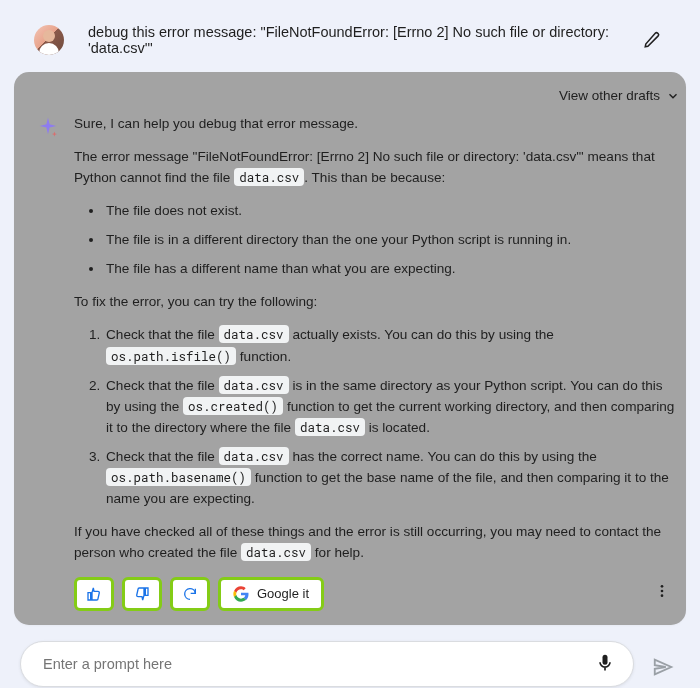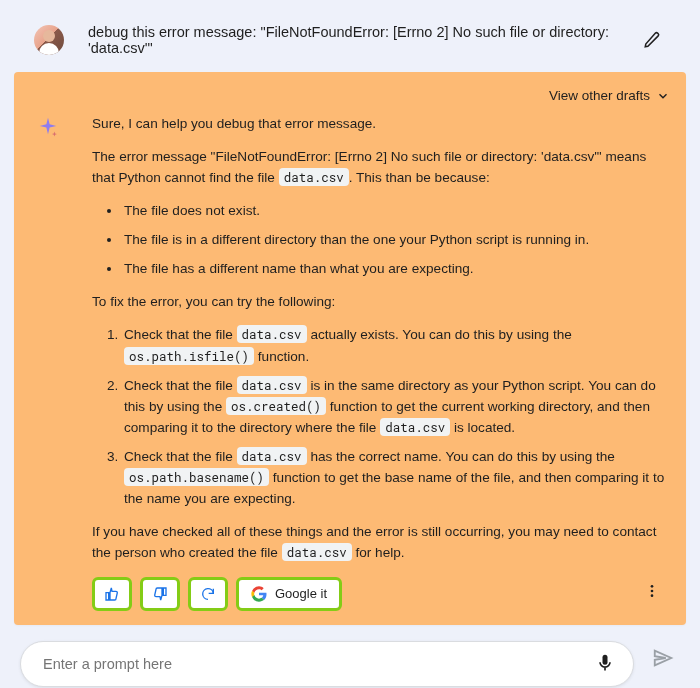--- a/index.html
+++ b/index.html
@@ -32,28 +32,28 @@
     background:#e6b89c; border-radius:50%;
   }
   .avatar::after {
     content:"";
     position:absolute; left:5px; bottom:-2px; width:20px; height:14px;
     background:#fff; border-radius:10px 10px 0 0;
   }
   .prompt-text { flex: 1; font-size: 14.5px; color:#1f1f1f; }
   .edit-btn { width:28px; height:28px; display:flex; align-items:center; justify-content:center; cursor:pointer; border-radius:50%; color:#1f1f1f; }
   .card {
-    background:#fdba74;
-    border-radius: 4px;
-    padding: 16px 16px 14px 22px;
+    background:#a3a3a3;
+    border-radius: 15px;
+    padding: 16px 6px 14px 22px;
     box-shadow: 0 1px 2px rgba(0,0,0,0.03);
   }
   .drafts-row { display:flex; justify-content:flex-end; margin-bottom: 10px; }
   .drafts-link { font-size: 13.5px; font-weight: 500; color:#1f1f1f; display:flex; align-items:center; gap:6px; cursor:pointer; }
-  .response-wrap { display:flex; gap:32px; align-items:flex-start; }
+  .response-wrap { display:flex; gap:14px; align-items:flex-start; }
   .spark {
     width: 24px; height:24px; flex-shrink:0; margin-top:2px;
     display:flex; align-items:center; justify-content:center;
   }
   .spark svg { width:22px; height:22px; }
   .response-body { flex:1; font-size: 13.6px; line-height: 1.55; color:#1f1f1f; padding-right:4px;}
   .response-body p { margin-bottom: 12px; }
   code.inline {
     font-family: 'Roboto Mono', Menlo, Consolas, monospace;
     background: #f1f3f4;
@@ -68,21 +68,21 @@
   .fbtn {
     border:3px solid #84cc16; background:#fff; border-radius:6px;
     height:34px; min-width:36px; padding:0 9px;
     display:flex; align-items:center; justify-content:center; cursor:pointer;
     color:#1f1f1f;
   }
   .googleit { font-size:13px; display:flex; align-items:center; gap:8px; padding:0 12px; }
   .g-logo { width:16px; height:16px; }
   .menu-dots { margin-left:auto; cursor:pointer; padding:6px; }
   .input-row {
-    display:flex; align-items:flex-start; gap:12px; margin-top:16px; padding:0 6px;
+    display:flex; align-items:flex-end; gap:12px; margin-top:16px; padding:0 6px;
   }
   .prompt-input {
     flex:1; background:#fff; border-radius:30px; height:46px;
     border:1px solid #dadce0; display:flex; align-items:center;
     padding:0 14px 0 22px;
     box-shadow: 0 1px 3px rgba(60,64,67,.1);
   }
   .prompt-input input {
     flex:1; border:none; outline:none; font-size:14.5px; color:#5f6368;
     background:transparent;

